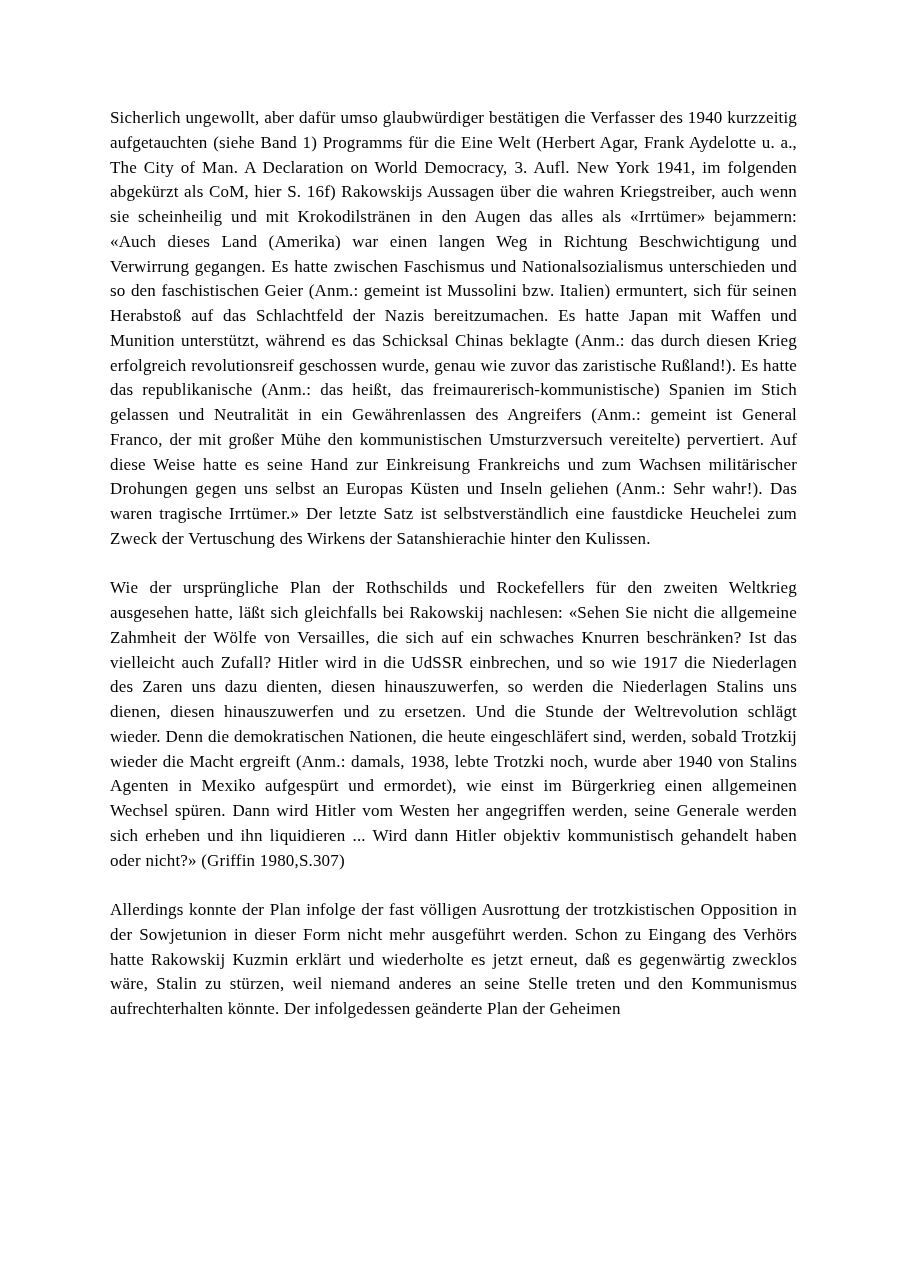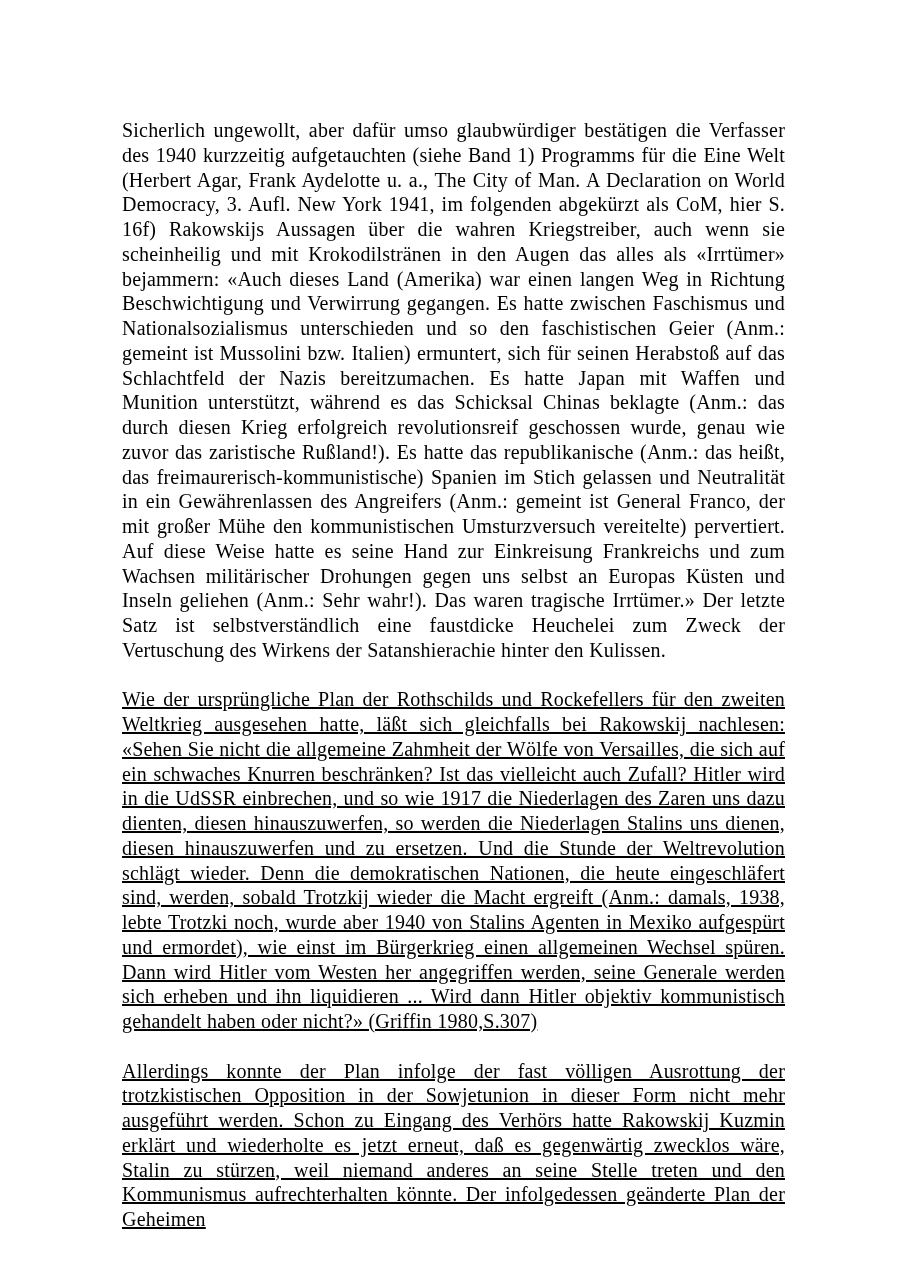--- a/index.html
+++ b/index.html
@@ -21,33 +21,32 @@
     background: #ffffff;
     box-sizing: border-box;
   }
   .text-column {
     position: absolute;
     left: 110px;
     top: 106px;
     width: 687px;
   }
   .para {
-    margin: 12px;
+    margin: 0;
     text-align: justify;
     text-justify: inter-word;
-    font-size: 20px;
+    font-size: 17px;
     line-height: 24.75px;
     letter-spacing: 0.01em;
     word-spacing: 0.01em;
     hyphens: none;
     -webkit-hyphens: none;
   }
   .para + .para {
     margin-top: 24.75px;
-    text-decoration: underline;
   }
   
 </style>
 </head>
 <body>
 
 <div class="page">
   <div class="text-column">
     <p class="para">Sicherlich ungewollt, aber dafür umso glaubwürdiger bestätigen die Verfasser des 1940 kurzzeitig aufgetauchten (siehe Band 1) Programms für die Eine Welt (Herbert Agar, Frank Aydelotte u. a., The City of Man. A Declaration on World Democracy, 3. Aufl. New York 1941, im folgenden abgekürzt als CoM, hier S. 16f) Rakowskijs Aussagen über die wahren Kriegstreiber, auch wenn sie scheinheilig und mit Krokodilstränen in den Augen das alles als «Irrtümer» bejammern: «Auch dieses Land (Amerika) war einen langen Weg in Richtung Beschwichtigung und Verwirrung gegangen. Es hatte zwischen Faschismus und Nationalsozialismus unterschieden und so den faschistischen Geier (Anm.: gemeint ist Mussolini bzw. Italien) ermuntert, sich für seinen Herabstoß auf das Schlachtfeld der Nazis bereitzumachen. Es hatte Japan mit Waffen und Munition unterstützt, während es das Schicksal Chinas beklagte (Anm.: das durch diesen Krieg erfolgreich revolutionsreif geschossen wurde, genau wie zuvor das zaristische Rußland!). Es hatte das republikanische (Anm.: das heißt, das freimaurerisch-kommunistische) Spanien im Stich gelassen und Neutralität in ein Gewährenlassen des Angreifers (Anm.: gemeint ist General Franco, der mit großer Mühe den kommunistischen Umsturzversuch vereitelte) pervertiert. Auf diese Weise hatte es seine Hand zur Einkreisung Frankreichs und zum Wachsen militärischer Drohungen gegen uns selbst an Europas Küsten und Inseln geliehen (Anm.: Sehr wahr!). Das waren tragische Irrtümer.» Der letzte Satz ist selbstverständlich eine faustdicke Heuchelei zum Zweck der Vertuschung des Wirkens der Satanshierachie hinter den Kulissen.</p>
     <p class="para">Wie der ursprüngliche Plan der Rothschilds und Rockefellers für den zweiten Weltkrieg ausgesehen hatte, läßt sich gleichfalls bei Rakowskij nachlesen: «Sehen Sie nicht die allgemeine Zahmheit der Wölfe von Versailles, die sich auf ein schwaches Knurren beschränken? Ist das vielleicht auch Zufall? Hitler wird in die UdSSR einbrechen, und so wie 1917 die Niederlagen des Zaren uns dazu dienten, diesen hinauszuwerfen, so werden die Niederlagen Stalins uns dienen, diesen hinauszuwerfen und zu ersetzen. Und die Stunde der Weltrevolution schlägt wieder. Denn die demokratischen Nationen, die heute eingeschläfert sind, werden, sobald Trotzkij wieder die Macht ergreift (Anm.: damals, 1938, lebte Trotzki noch, wurde aber 1940 von Stalins Agenten in Mexiko aufgespürt und ermordet), wie einst im Bürgerkrieg einen allgemeinen Wechsel spüren. Dann wird Hitler vom Westen her angegriffen werden, seine Generale werden sich erheben und ihn liquidieren ... Wird dann Hitler objektiv kommunistisch gehandelt haben oder nicht?» (Griffin 1980,S.307)</p>

